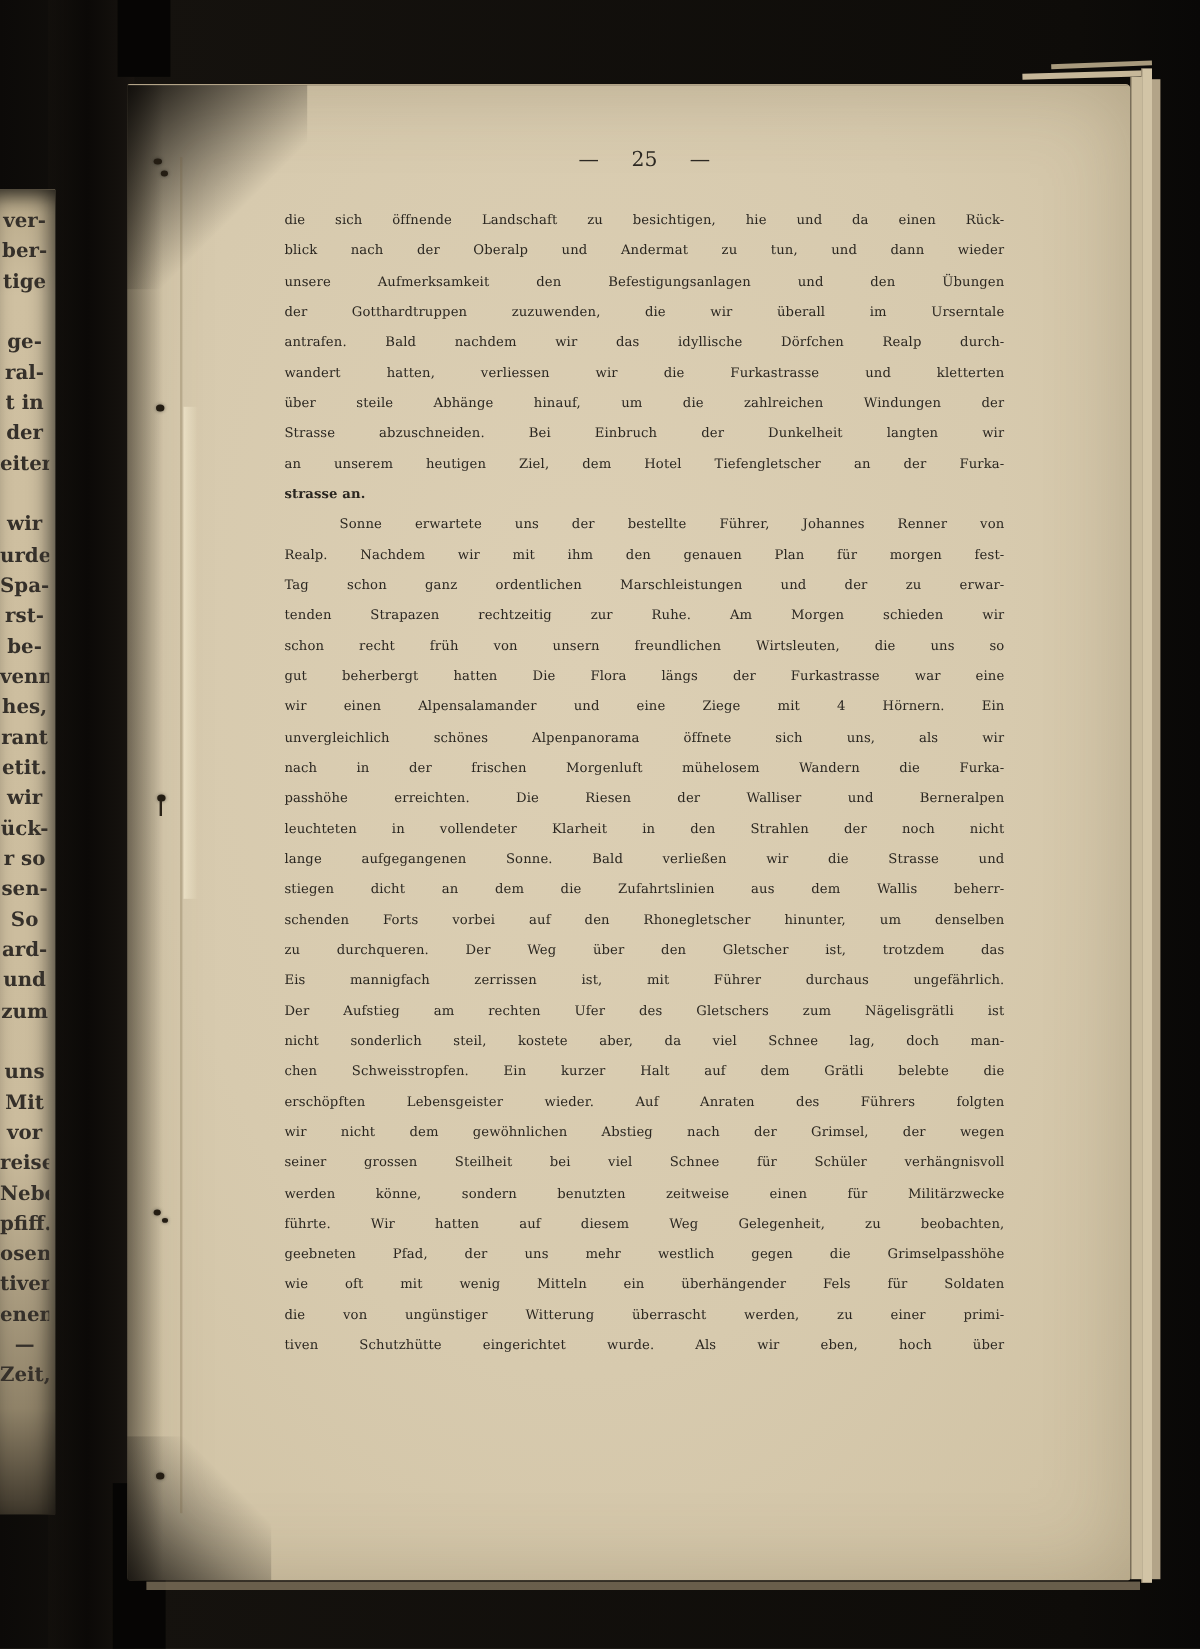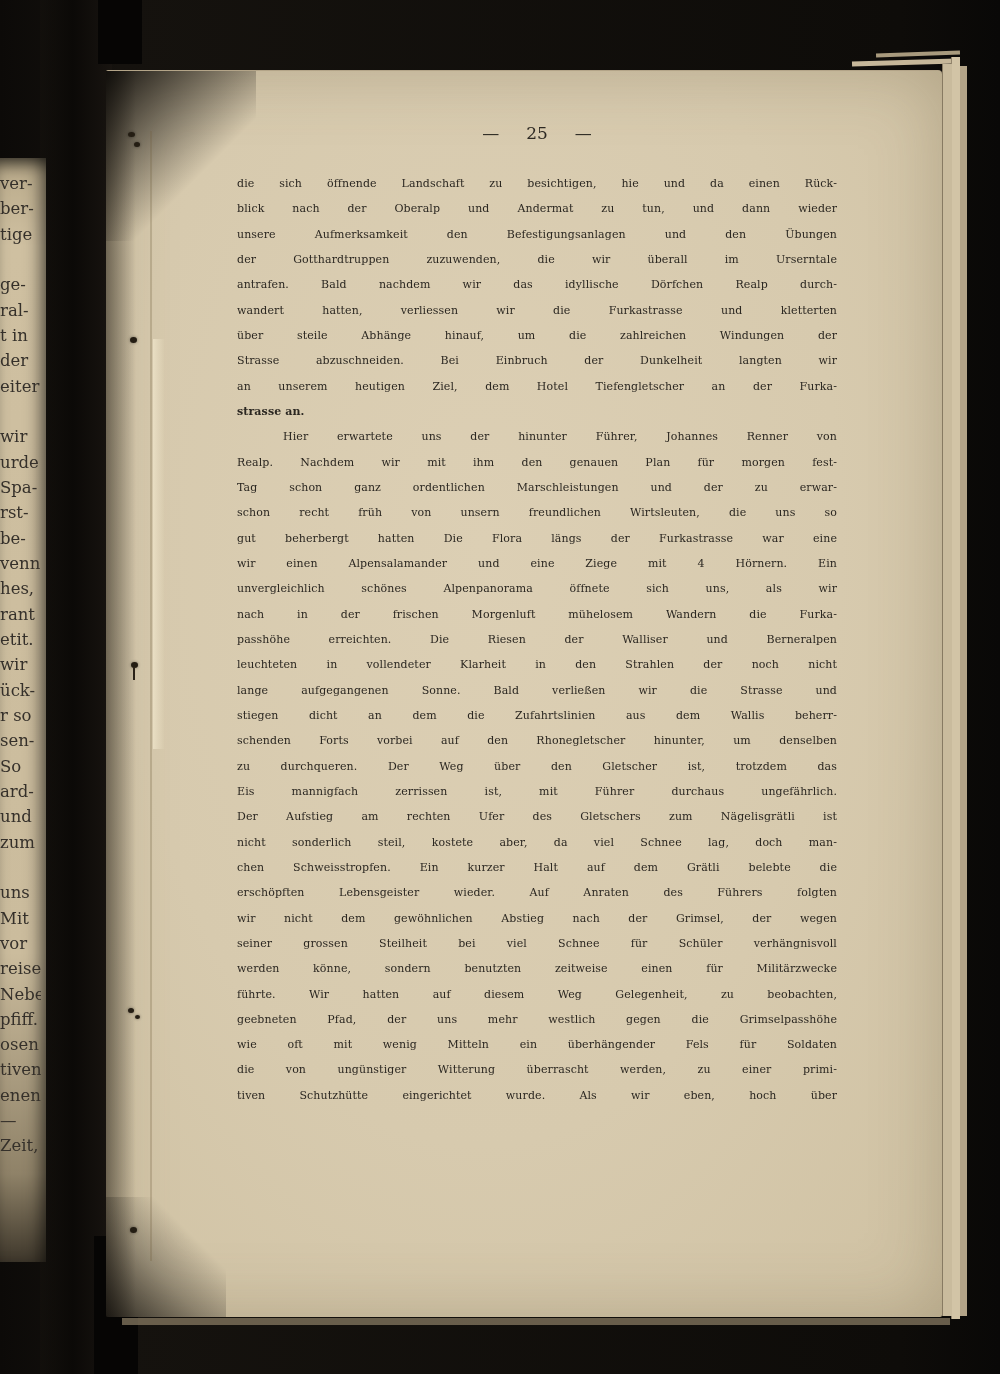--- a/index.html
+++ b/index.html
@@ -14,22 +14,22 @@
 
   
   .left-strip {
     position: absolute; left: 0; top: 158px; width: 46px; height: 1104px;
     background: linear-gradient(#b7a888, #cfc0a1 8%, #cbbc9d 72%, #8f8268 92%, #3e372b 100%);
     box-shadow: inset 0 14px 16px -8px rgba(0,0,0,0.7),
                 inset -14px 0 16px -8px rgba(0,0,0,0.5);
   }
   .frag-lines {
     position: absolute; left: 0; right: 0; top: 13px;
-    text-align: left; padding-right: 5px;
-    font-size: 16.5px; line-height: 25.33px; color: #35302a;
+    text-align: center; padding-right: 5px;
+    font-size: 16.5px; line-height: 25.33px; color: #35302a; font-weight: bold;
   }
   .frag-line { height: 25.33px; overflow: hidden; white-space: nowrap; }
 
   
   .gutter {
     position: absolute; left: 40px; top: 0; width: 72px; height: 1374px;
     background: linear-gradient(to right, rgba(30,25,18,0.2), #0b0907 45%, #181410 100%);
   }
 
   
@@ -193,23 +193,24 @@
         <div class="tline">die sich öffnende Landschaft zu besichtigen, hie und da einen Rück-</div>
         <div class="tline">blick nach der Oberalp und Andermat zu tun, und dann wieder</div>
         <div class="tline">unsere Aufmerksamkeit den Befestigungsanlagen und den Übungen</div>
         <div class="tline">der Gotthardtruppen zuzuwenden, die wir überall im Urserntale</div>
         <div class="tline">antrafen. Bald nachdem wir das idyllische Dörfchen Realp durch-</div>
         <div class="tline">wandert hatten, verliessen wir die Furkastrasse und kletterten</div>
         <div class="tline">über steile Abhänge hinauf, um die zahlreichen Windungen der</div>
         <div class="tline">Strasse abzuschneiden. Bei Einbruch der Dunkelheit langten wir</div>
         <div class="tline">an unserem heutigen Ziel, dem Hotel Tiefengletscher an der Furka-</div>
         <div class="tline short">strasse an.</div>
-        <div class="tline indent">Hier erwartete uns der hinunter Führer, Johannes Renner von</div>
+        <div class="tline indent">Sonne erwartete uns der bestellte Führer, Johannes Renner von</div>
         <div class="tline">Realp. Nachdem wir mit ihm den genauen Plan für morgen fest-</div>
         <div class="tline">Tag schon ganz ordentlichen Marschleistungen und der zu erwar-</div>
+        <div class="tline">tenden Strapazen rechtzeitig zur Ruhe. Am Morgen schieden wir</div>
         <div class="tline">schon recht früh von unsern freundlichen Wirtsleuten, die uns so</div>
         <div class="tline">gut beherbergt hatten Die Flora längs der Furkastrasse war eine</div>
         <div class="tline">wir einen Alpensalamander und eine Ziege mit 4 Hörnern. Ein</div>
         <div class="tline">unvergleichlich schönes Alpenpanorama öffnete sich uns, als wir</div>
         <div class="tline">nach in der frischen Morgenluft mühelosem Wandern die Furka-</div>
         <div class="tline">passhöhe erreichten. Die Riesen der Walliser und Berneralpen</div>
         <div class="tline">leuchteten in vollendeter Klarheit in den Strahlen der noch nicht</div>
         <div class="tline">lange aufgegangenen Sonne. Bald verließen wir die Strasse und</div>
         <div class="tline">stiegen dicht an dem die Zufahrtslinien aus dem Wallis beherr-</div>
         <div class="tline">schenden Forts vorbei auf den Rhonegletscher hinunter, um denselben</div>

